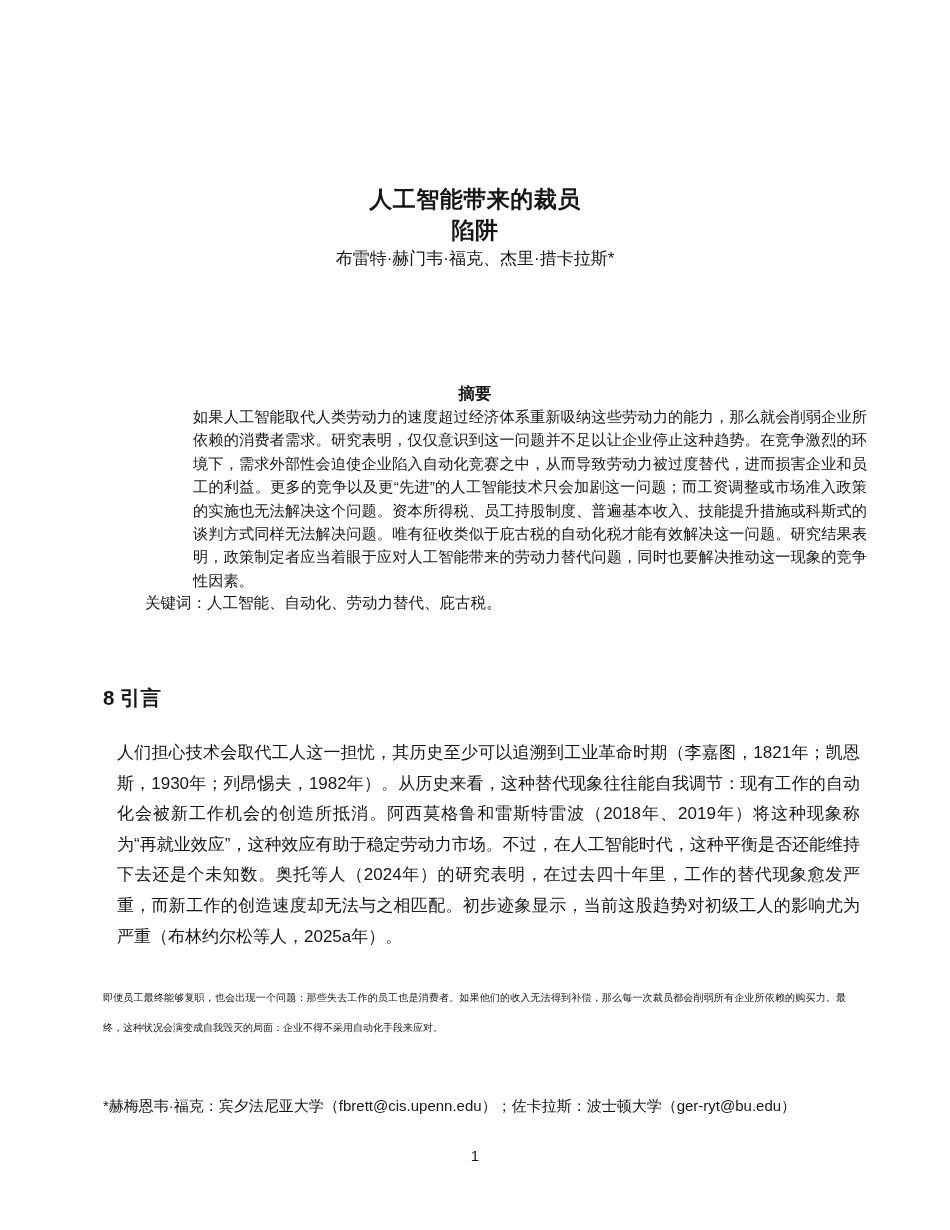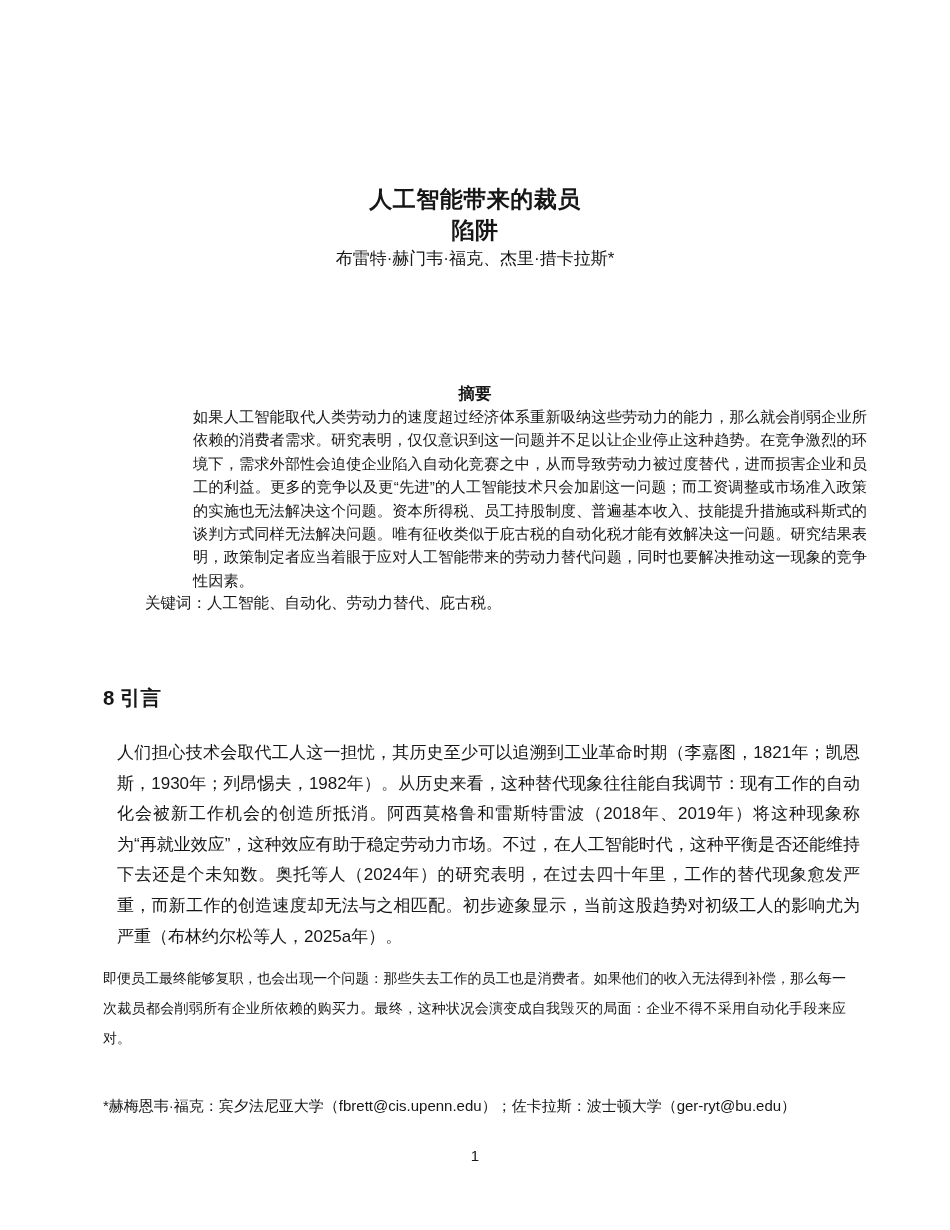--- a/index.html
+++ b/index.html
@@ -55,24 +55,24 @@
   .body-para1 {
     top: 738px;
     left: 103px;
     width: 743px;
     font-size: 17px;
     line-height: 30.6px;
     text-align: justify;
     margin-left: 14px;
   }
   .body-para2 {
-    top: 963px;
+    top: 983px;
     left: 103px;
     width: 743px;
-    font-size: 14px;
+    font-size: 10px;
     line-height: 30px;
     text-align: justify;
   }
   .footnote-line {
     top: 1073px;
     left: 103px;
     font-size: 15px;
     white-space: nowrap;
     margin-top: 24px;
   }

